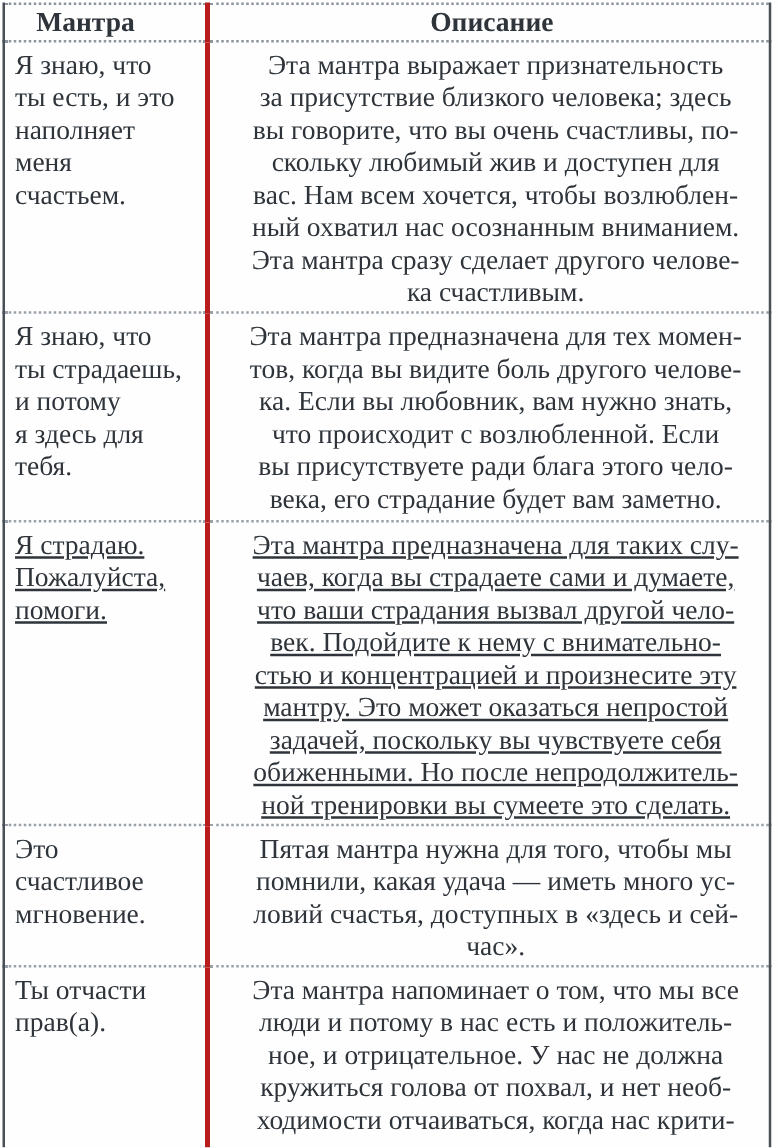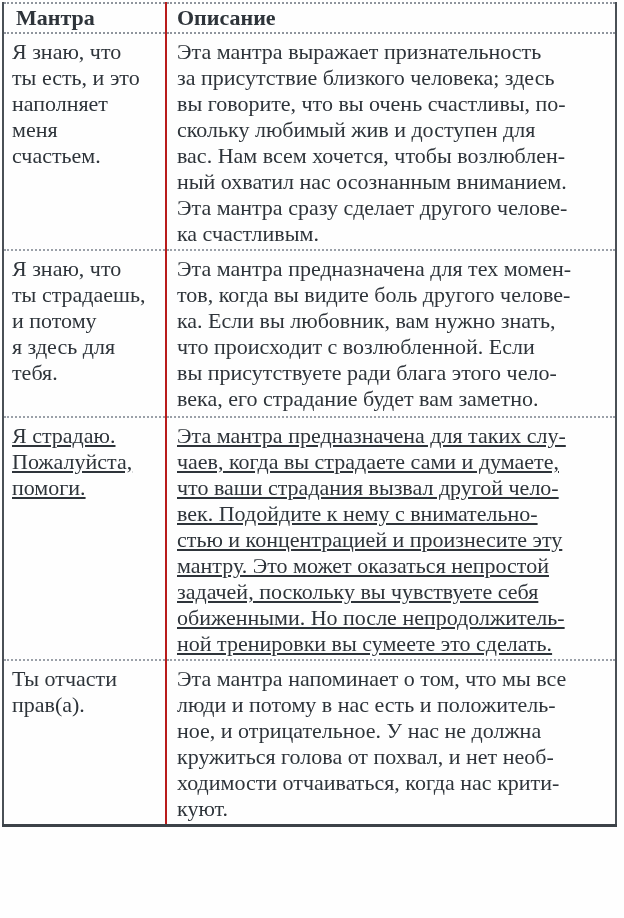--- a/index.html
+++ b/index.html
@@ -31,31 +31,32 @@
   th, td {
     box-sizing: border-box;
     vertical-align: top;
     font-size: 22px;
     line-height: 26px;
     text-align: left;
   }
   th {
     font-weight: bold;
     height: 30px;
-    padding: 1px 6px 1px 12px;
+    padding: 1px 6px 1px 25px;
     vertical-align: middle;
     border-bottom: 2px dotted #8f959d;
   }
   td {
     padding: 5px 0 2px 8px;
     white-space: pre-line;
   }
   td.desc-cell, th.desc-head {
-    border-left: 2px solid #b91c1c;
+    border-left: 4px solid #b91c1c;
     padding-left: 10px;
+    text-align: center;
   }
   tbody tr + tr td {
     border-top: 2px dotted #9ba1a9;
   }
   tr.r1 { height: 213px; }
   tr.r2 { height: 167px; }
   tr.r3 { height: 234px; text-decoration: underline; }
   tr.r4 { height: 111px; }
   tr.r5 { height: 158px; }
 </style>
@@ -110,20 +111,29 @@
         <td class="desc-cell">Эта мантра предназначена для таких слу-
 чаев, когда вы страдаете сами и думаете,
 что ваши страдания вызвал другой чело-
 век. Подойдите к нему с внимательно-
 стью и концентрацией и произнесите эту
 мантру. Это может оказаться непростой
 задачей, поскольку вы чувствуете себя
 обиженными. Но после непродолжитель-
 ной тренировки вы сумеете это сделать.</td>
       </tr>
+      <tr class="r4">
+        <td class="mantra-cell">Это
+счастливое
+мгновение.</td>
+        <td class="desc-cell">Пятая мантра нужна для того, чтобы мы
+помнили, какая удача — иметь много ус-
+ловий счастья, доступных в «здесь и сей-
+час».</td>
+      </tr>
       <tr class="r5">
         <td class="mantra-cell">Ты отчасти
 прав(а).</td>
         <td class="desc-cell">Эта мантра напоминает о том, что мы все
 люди и потому в нас есть и положитель-
 ное, и отрицательное. У нас не должна
 кружиться голова от похвал, и нет необ-
 ходимости отчаиваться, когда нас крити-
 куют.</td>
       </tr>

